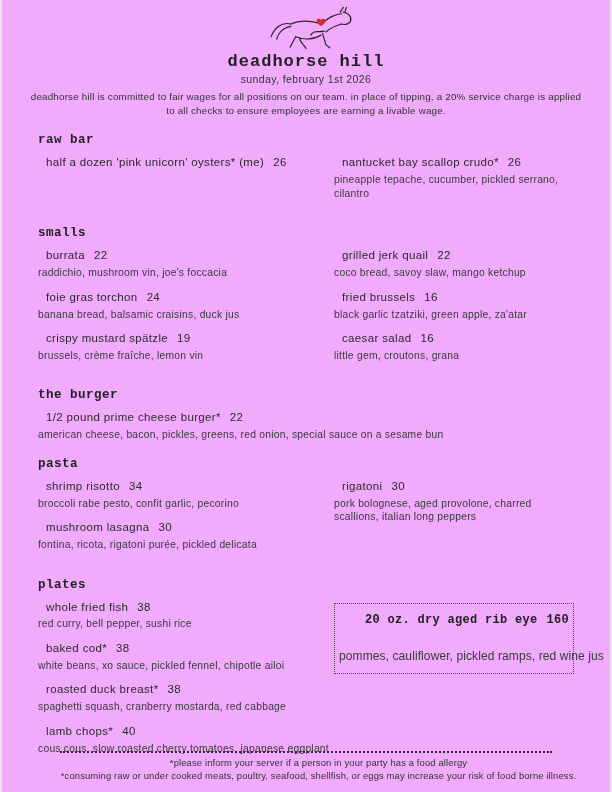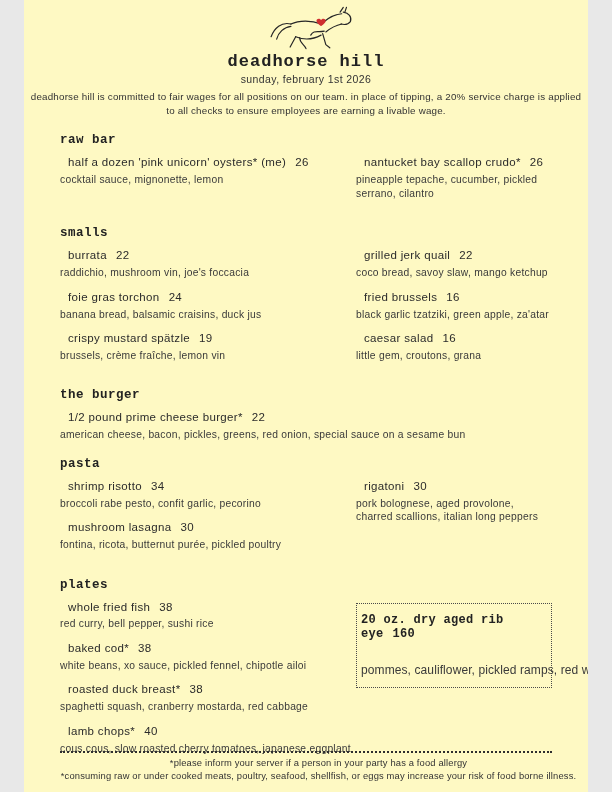--- a/index.html
+++ b/index.html
@@ -1,17 +1,17 @@
 <!DOCTYPE html>
 <html><head>
 <meta charset="utf-8">
 <style>
   html,body{margin:0;padding:0;background:#e8e8e8;}
   .page{
-    width:564px;height:792px;background:#fef9c3;margin:0 auto;position:relative;
+    width:608px;height:792px;background:#f0abfc;margin:0 auto;position:relative;
     font-family:"Liberation Sans","DejaVu Sans",sans-serif;color:#2e2e2e;overflow:hidden;
     box-sizing:border-box;
   }
   .header{text-align:center;padding-top:5px;}
   .logo{display:block;margin:0 auto;}
   .title{
     font-family:"Liberation Mono","DejaVu Sans Mono",monospace;
     font-weight:700;font-size:17px;letter-spacing:1px;margin:1px 0 0 0;color:#222;
   }
   .date{font-size:10.5px;letter-spacing:.4px;margin-top:2px;color:#333;}
@@ -26,21 +26,21 @@
     margin:15px 0 9px 0;
   }
   .cols{display:flex;}
   .col-left{width:296px;flex-shrink:0;}
   .col-right{flex:1;min-width:0;}
   .item{margin-bottom:11px;}
   .iname{font-size:11.5px;letter-spacing:.35px;line-height:1.2;color:#2b2b2b;padding-left:8px;}
   .price{margin-left:9px;}
   .idesc{font-size:10.3px;letter-spacing:.25px;line-height:1.32;color:#3a3a3a;margin-top:3px;}
   .feature-box{
-    border:1.6px dotted #4a4a4a;text-align:left;padding:9px 4px 10px;margin-top:2px;
+    border:1.6px dotted #4a4a4a;text-align:right;padding:9px 4px 10px;margin-top:2px;
   }
   .feature-name{
     font-family:"Liberation Mono","DejaVu Sans Mono",monospace;
     font-weight:700;font-size:12px;letter-spacing:.3px;color:#222;
   }
   .feature-desc{font-size:12px;letter-spacing:.1px;color:#3a3a3a;margin-top:22px;white-space:nowrap;}
   .footer{position:absolute;left:0;right:0;bottom:9px;text-align:center;}
   .footer-rule{width:492px;margin:0 auto 3px;border-top:2.2px dotted #2e2e2e;}
   .fline{font-size:9.4px;letter-spacing:.15px;line-height:1.45;color:#333;padding-left:25px;}
 </style>
@@ -72,21 +72,20 @@
     <p class="wage-note">deadhorse hill is committed to fair wages for all positions on our team. in place of tipping, a 20% service charge is applied to all checks to ensure employees are earning a livable wage.</p>
   </div>
 
   <div class="main">
 
     <h2 class="sec">raw bar</h2>
     <div class="cols">
       <div class="col-left">
         <div class="item">
           <div class="iname"><span>half a dozen 'pink unicorn' oysters* (me)</span><span class="price">26</span></div>
-          <div class="idesc">cocktail sauce, mignonette, lemon</div>
         </div>
       </div>
       <div class="col-right">
         <div class="item">
           <div class="iname"><span>nantucket bay scallop crudo*</span><span class="price">26</span></div>
           <div class="idesc">pineapple tepache, cucumber, pickled serrano, cilantro</div>
         </div>
       </div>
     </div>
 
@@ -130,21 +129,21 @@
 
     <h2 class="sec">pasta</h2>
     <div class="cols">
       <div class="col-left">
         <div class="item">
           <div class="iname"><span>shrimp risotto</span><span class="price">34</span></div>
           <div class="idesc">broccoli rabe pesto, confit garlic, pecorino</div>
         </div>
         <div class="item">
           <div class="iname"><span>mushroom lasagna</span><span class="price">30</span></div>
-          <div class="idesc">fontina, ricota, butternut purée, pickled poultry</div>
+          <div class="idesc">fontina, ricota, rigatoni purée, pickled delicata</div>
         </div>
       </div>
       <div class="col-right">
         <div class="item">
           <div class="iname"><span>rigatoni</span><span class="price">30</span></div>
           <div class="idesc">pork bolognese, aged provolone, charred scallions, italian long peppers</div>
         </div>
       </div>
     </div>
 

